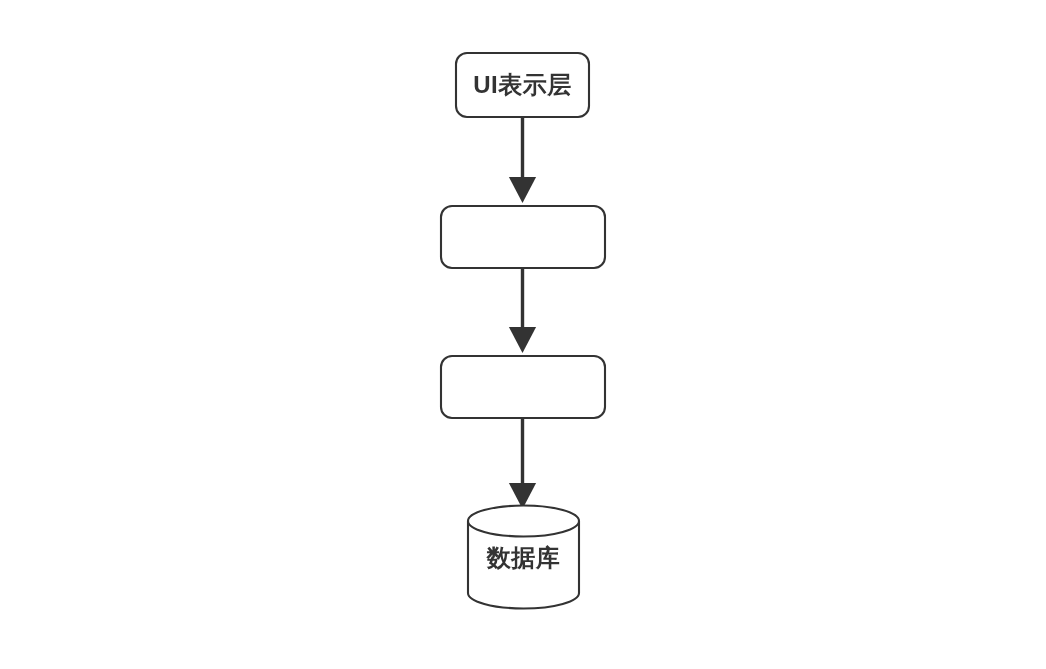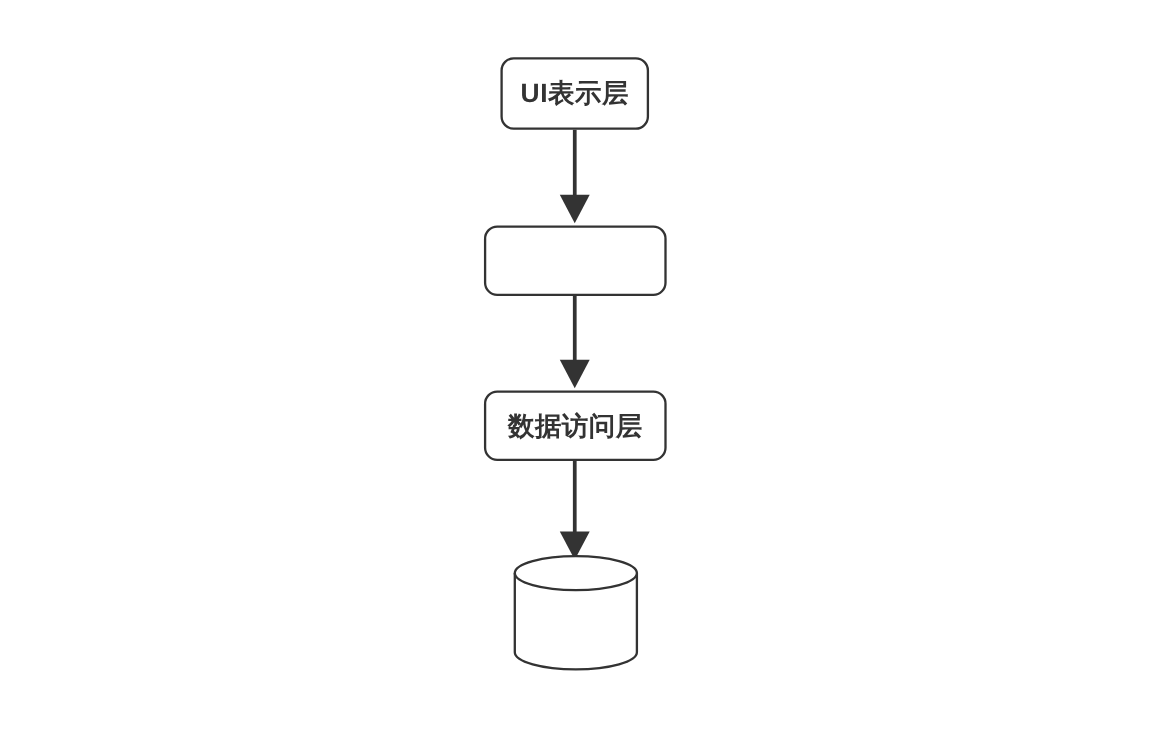--- a/index.html
+++ b/index.html
@@ -101,17 +101,17 @@
       <ellipse cx="523.5" cy="521" rx="55.5" ry="15.5" fill="#ffffff" stroke="#333333" stroke-width="2.1"></ellipse>
     </g>
   </svg>
 
   <div class="node-hit" id="hit-ui-layer"></div>
   <div class="node-label" id="label-ui-layer">UI表示层</div>
 
   <div class="node-hit" id="hit-business-layer"></div>
 
   <div class="node-hit" id="hit-data-access-layer"></div>
-  <div class="node-label" id="label-data-access-layer">数据访问层</div>
 
   <div class="node-hit" id="hit-database"></div>
+  <div class="node-label" id="label-database">数据库</div>
 
 </div>
 
 </body></html>

